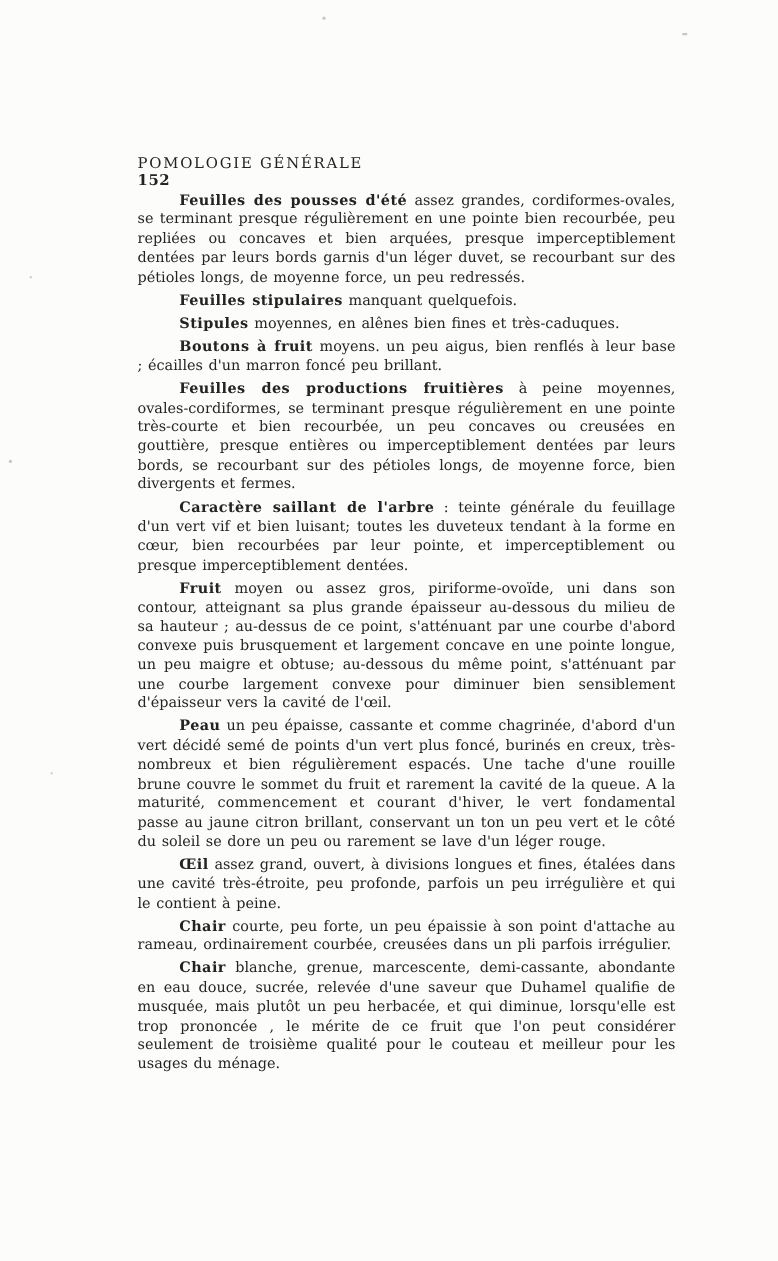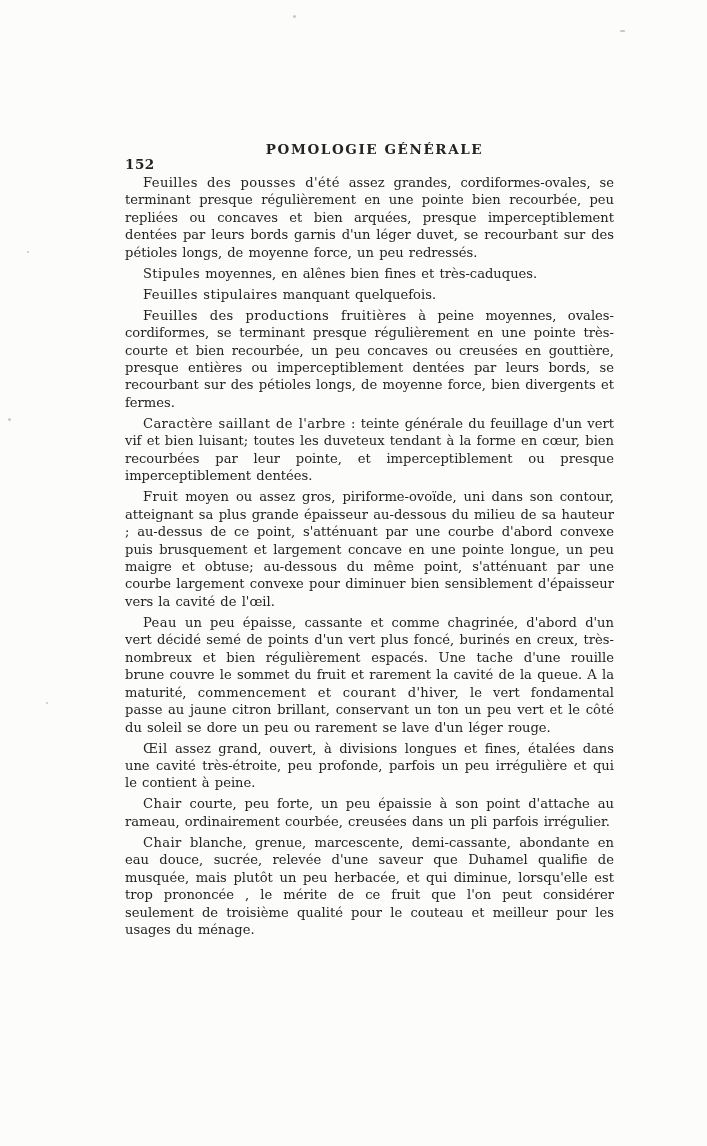--- a/index.html
+++ b/index.html
@@ -33,36 +33,36 @@
     font-size: 13.5px;
     font-weight: bold;
     letter-spacing: 0.5px;
     margin-top: 15px;
   }
   .head-title {
     position: absolute;
     left: 0;
     right: -10px;
     top: 0;
-    text-align: center;
     font-size: 13.5px;
-    font-weight: bold;
+    font-weight: normal;
     letter-spacing: 1.6px;
   }
   .body-text p {
     margin: 0 0 3.5px 0;
     font-size: 13.1px;
     line-height: 17.45px;
     text-align: justify;
     text-indent: 18px;
     word-spacing: 1px;
   }
   .body-text p .lead {
-    font-weight: normal;
+    font-weight: bold;
     letter-spacing: 0.4px;
+    margin-left: 20px;
   }
   .body-text p .midbold {
     font-weight: normal;
     letter-spacing: 0.3px;
   }
   .speck {
     position: absolute;
     background: #9a9a96;
     border-radius: 50%;
     opacity: 0.55;
@@ -82,22 +82,23 @@
 <span class="speck s4"></span>
 <span class="speck s5"></span>
 
 <div class="page">
   <div class="running-head">
     <span class="page-number">152</span>
     <span class="head-title">POMOLOGIE GÉNÉRALE</span>
   </div>
   <div class="body-text" id="body-text">
       <p><span class="lead">Feuilles des pousses d'été</span><span class="plain"> assez grandes, cordiformes-ovales, se terminant presque régulièrement en une pointe bien recourbée, peu repliées ou concaves et bien arquées, presque imperceptiblement dentées par leurs bords garnis d'un léger duvet, se recourbant sur des pétioles longs, de moyenne force, un peu redressés.</span></p>
+      <p><span class="lead">Feuilles stipulaires</span><span class="plain"> manquant quelquefois.</span></p>
       <p><span class="lead">Stipules</span><span class="plain"> moyennes, en alênes bien fines et très-caduques.</span></p>
-      <p><span class="lead">Feuilles stipulaires</span><span class="plain"> manquant quelquefois.</span></p>
+      <p><span class="lead">Boutons à fruit</span><span class="plain"> moyens. un peu aigus, bien renflés à leur base ; écailles d'un marron foncé peu brillant.</span></p>
       <p><span class="lead">Feuilles des productions fruitières</span><span class="plain"> à peine moyennes, ovales-cordiformes, se terminant presque régulièrement en une pointe très-courte et bien recourbée, un peu concaves ou creusées en gouttière, presque entières ou imperceptiblement dentées par leurs bords, se recourbant sur des pétioles longs, de moyenne force, bien divergents et fermes.</span></p>
       <p><span class="lead">Caractère saillant de l'arbre</span><span class="plain"> : teinte générale du feuillage d'un vert vif et bien luisant; toutes les duveteux tendant à la forme en cœur, bien recourbées par leur pointe, et imperceptiblement ou presque imperceptiblement dentées.</span></p>
       <p><span class="lead">Fruit</span><span class="plain"> moyen ou assez gros, piriforme-ovoïde, uni dans son contour, atteignant sa plus grande épaisseur au-dessous du milieu de sa hauteur ; au-dessus de ce point, s'atténuant par une courbe d'abord convexe puis brusquement et largement concave en une pointe longue, un peu maigre et obtuse; au-dessous du même point, s'atténuant par une courbe largement convexe pour diminuer bien sensiblement d'épaisseur vers la cavité de l'œil.</span></p>
       <p><span class="lead">Peau</span><span class="plain"> un peu épaisse, cassante et comme chagrinée, d'abord d'un vert décidé semé de points d'un vert plus foncé, burinés en creux, très-nombreux et bien régulièrement espacés. Une tache d'une rouille brune couvre le sommet du fruit et rarement la cavité de la queue. A la maturité, </span><span class="midbold">commencement et courant d'hiver,</span><span class="plain"> le vert fondamental passe au jaune citron brillant, conservant un ton un peu vert et le côté du soleil se dore un peu ou rarement se lave d'un léger rouge.</span></p>
       <p><span class="lead">Œil</span><span class="plain"> assez grand, ouvert, à divisions longues et fines, étalées dans une cavité très-étroite, peu profonde, parfois un peu irrégulière et qui le contient à peine.</span></p>
       <p><span class="lead">Chair</span><span class="plain"> courte, peu forte, un peu épaissie à son point d'attache au rameau, ordinairement courbée, creusées dans un pli parfois irrégulier.</span></p>
       <p><span class="lead">Chair</span><span class="plain"> blanche, grenue, marcescente, demi-cassante, abondante en eau douce, sucrée, relevée d'une saveur que Duhamel qualifie de musquée, mais plutôt un peu herbacée, et qui diminue, lorsqu'elle est trop prononcée , le mérite de ce fruit que l'on peut considérer seulement de troisième qualité pour le couteau et meilleur pour les usages du ménage.</span></p>
     </div>
 </div>
 

